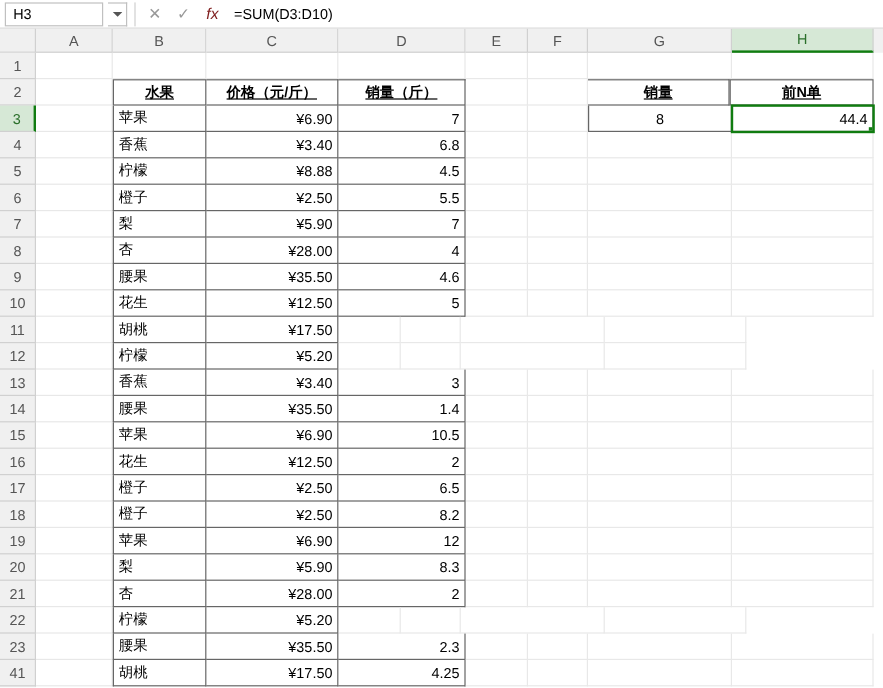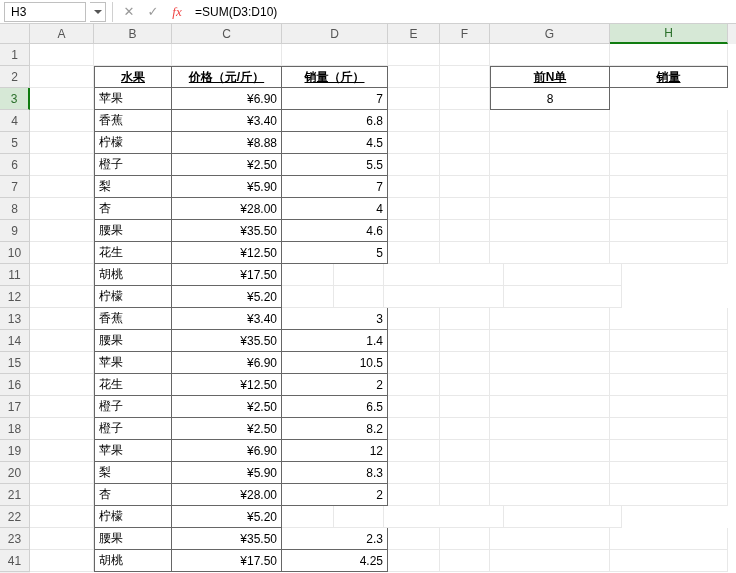--- a/index.html
+++ b/index.html
@@ -46,21 +46,21 @@
   .fb-sep {
     width:1px; height:20px; background:#d0d0d0;
     margin: 0 2px;
   }
   .fb-icon {
     width: 20px; height: 20px;
     display:flex; align-items:center; justify-content:center;
     color:#999;
     font-size:13px;
   }
-  .fb-icon.fx { font-style: italic; color:#ef4444; font-family: Liberation Serif, serif; }
+  .fb-icon.fx { font-style: italic; color:#7f1d1d; font-family: Liberation Sans, sans-serif; }
   .formula-input {
     flex: 1;
     height: 20px;
     border: none;
     outline: none;
     font-size: 12px;
     padding: 0 4px;
   }
 
   
@@ -205,31 +205,32 @@
         <div class="cell wG"></div>
         <div class="cell wH"></div>
       </div>
       <div class="row">
         <div class="cell wA"></div>
         <div class="cell wB c hd tbl-t tbl-l tbl-b tbl-r">水果</div>
         <div class="cell wC c hd tbl-t tbl-b tbl-r">价格（元/斤）</div>
         <div class="cell wD c hd tbl-t tbl-b tbl-r">销量（斤）</div>
         <div class="cell wE"></div>
         <div class="cell wF"></div>
+        <div class="cell wH c hd tbl-t tbl-b tbl-r">销量</div>
         <div class="cell wG c hd tbl-t tbl-l tbl-b tbl-r">前N单</div>
-        <div class="cell wH c hd tbl-t tbl-b tbl-r">销量</div>
       </div>
       <div class="row">
         <div class="cell wA"></div>
         <div class="cell wB tbl-l tbl-r tbl-b">苹果</div>
         <div class="cell wC r tbl-r tbl-b">¥6.90</div>
         <div class="cell wD r tbl-r tbl-b">7</div>
         <div class="cell wE"></div>
         <div class="cell wF"></div>
         <div class="cell wG c tbl-l tbl-b tbl-r">8</div>
+        <div class="cell wH r tbl-b tbl-r active">44.4</div>
       </div>
       <div class="row">
         <div class="cell wA"></div>
         <div class="cell wB tbl-l tbl-r tbl-b">香蕉</div>
         <div class="cell wC r tbl-r tbl-b">¥3.40</div>
         <div class="cell wD r tbl-r tbl-b">6.8</div>
         <div class="cell wE"></div>
         <div class="cell wF"></div>
         <div class="cell wG"></div>
         <div class="cell wH"></div>

